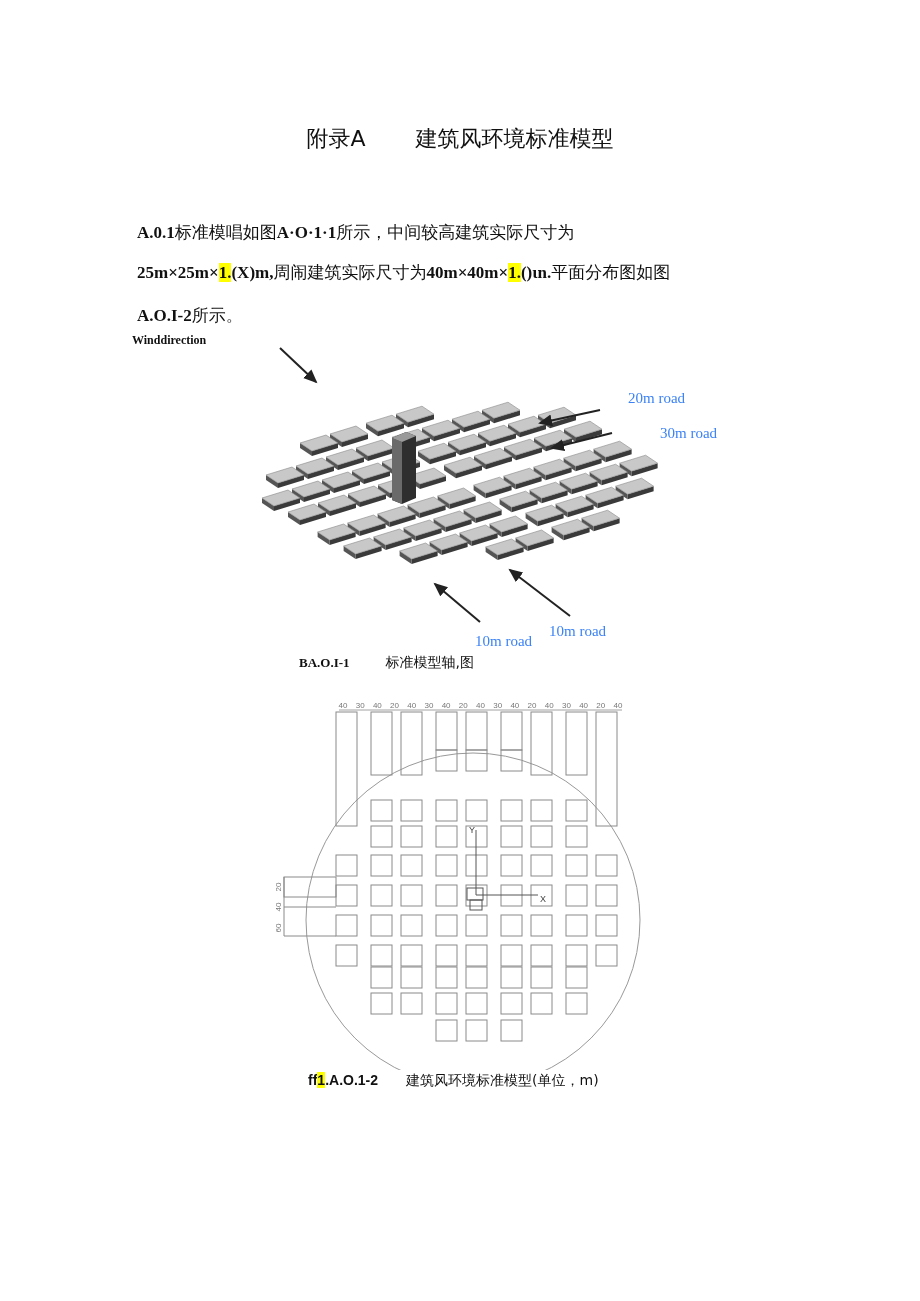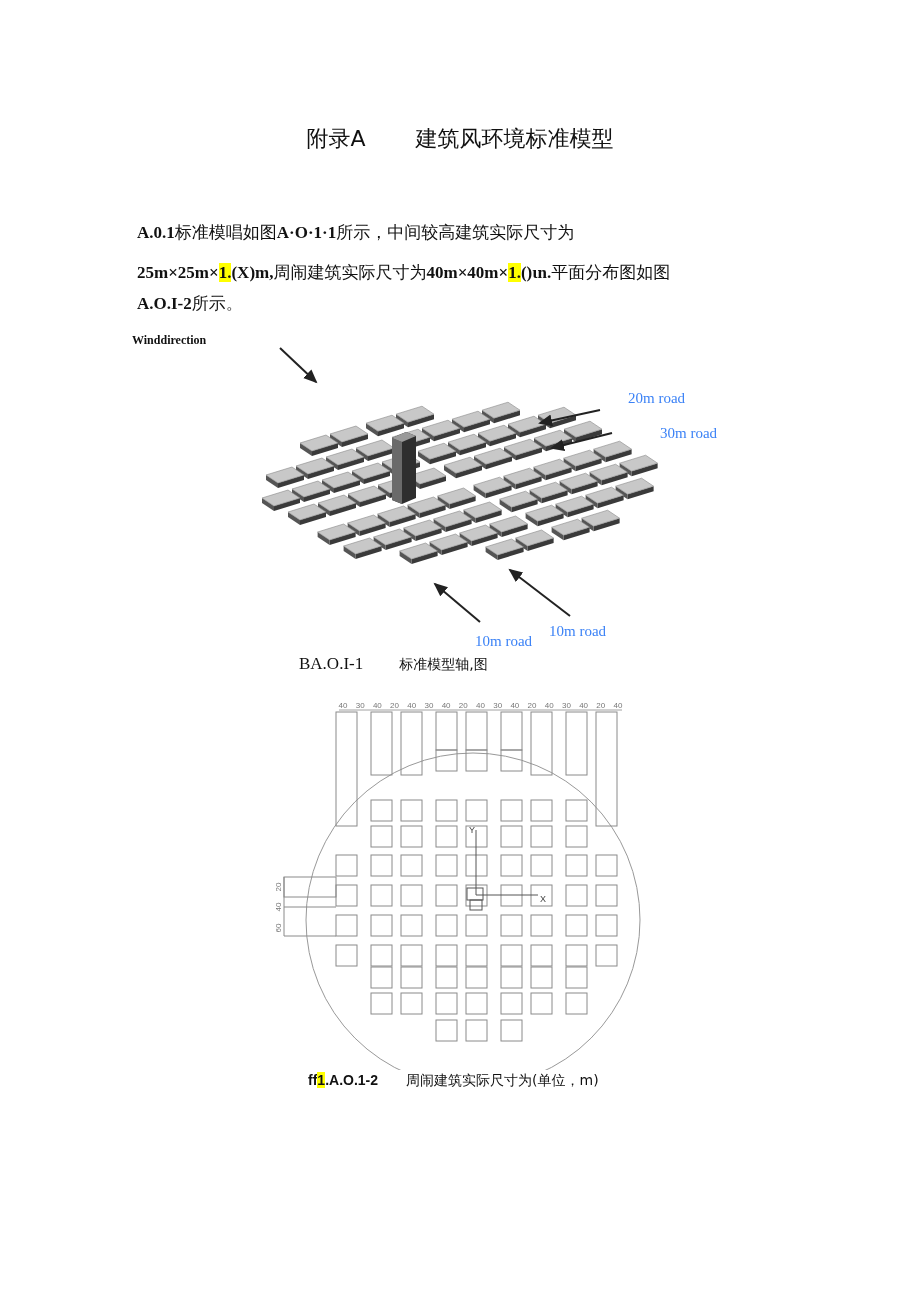--- a/index.html
+++ b/index.html
@@ -7,34 +7,34 @@
          font-family: "DejaVu Sans", "Liberation Sans", sans-serif; color: #111; }
   .abs { position: absolute; }
   .title { top: 124px; left: 0; width: 920px; text-align: center; font-size: 22px; color: #111; }
   .title .gap { display: inline-block; width: 50px; }
   .para { left: 137px; font-size: 17px; line-height: 24px; white-space: nowrap; }
   .b { font-family: "Liberation Serif", serif; font-weight: bold; }
   .hl { background: #ffff00; }
   .wind { top: 333px; left: 132px; font-family: "Liberation Serif", serif; font-weight: bold; font-size: 12px; }
   .road { font-family: "Liberation Serif", serif; font-size: 15px; color: #3b82f6; }
   .cap { font-size: 14px; white-space: nowrap; }
-  .cap .lbl { font-family: "Liberation Serif", serif; font-weight: normal; font-size: 17px; }
+  .cap .lbl { font-family: "Liberation Serif", serif; font-weight: bold; font-size: 13px; }
   .cap2 .lbl { font-family: "Liberation Sans", sans-serif; font-weight: bold; font-size: 14px; }
   svg text { font-family: "Liberation Sans", sans-serif; }
 </style>
 </head>
 <body>
 
 <div class="abs title">
   <span>附录A</span><span class="gap"></span><span>建筑风环境标准模型</span>
 </div>
 
 <div class="abs para" style="top:220px" id="pl1"><span class="b">A.0.1</span><span>标准模唱如图</span><span class="b">A·O·1·1</span><span>所示，中间较高建筑实际尺寸为</span></div>
 <div class="abs para" style="top:260px" id="pl2"><span class="b">25m×25m×</span><span class="b hl">1.</span><span class="b">(X)m,</span><span>周闹建筑实际尺寸为</span><span class="b">40m×40m×</span><span class="b hl">1.</span><span class="b">()ιn.</span><span>平面分布图如图</span></div>
-<div class="abs para" style="top:291px" id="pl3"><span class="b">A.O.I-2</span><span>所示。</span></div>
+<div class="abs para" style="top:303px" id="pl3"><span class="b">A.O.I-2</span><span>所示。</span></div>
 
 <div class="abs wind">Winddirection</div>
 
 <svg class="abs" style="left:180px;top:340px" width="560" height="320" id="fig1svg">
   <defs>
     <marker id="ah" markerWidth="8" markerHeight="8" refX="6" refY="3" orient="auto">
       <path d="M0,0 L7,3 L0,6 Z" fill="#222"></path>
     </marker>
   </defs>
   <g id="blocks">
@@ -366,14 +366,14 @@
       <line x1="206" y1="200" x2="206" y2="135"></line>
       <line x1="206" y1="200" x2="268" y2="200"></line>
       <rect x="197" y="193" width="16" height="12" fill="none"></rect>
       <rect x="200" y="205" width="12" height="10" fill="none"></rect>
     </g>
     <text x="199" y="138" font-size="9" fill="#444">Y</text>
     <text x="270" y="207" font-size="9" fill="#444">X</text>
   </svg>
 
 <div class="abs cap cap2" style="left:308px;top:1072px">
-  <span class="lbl"><span>ff</span><span class="hl">1</span><span>.A.O.1-2</span></span><span style="display:inline-block;width:28px"></span><span>周闹建筑实际尺寸为(单位，m)</span>
+  <span class="lbl"><span>ff</span><span class="hl">1</span><span>.A.O.1-2</span></span><span style="display:inline-block;width:28px"></span><span>建筑风环境标准模型(单位，m)</span>
 </div>
 
 </body></html>

